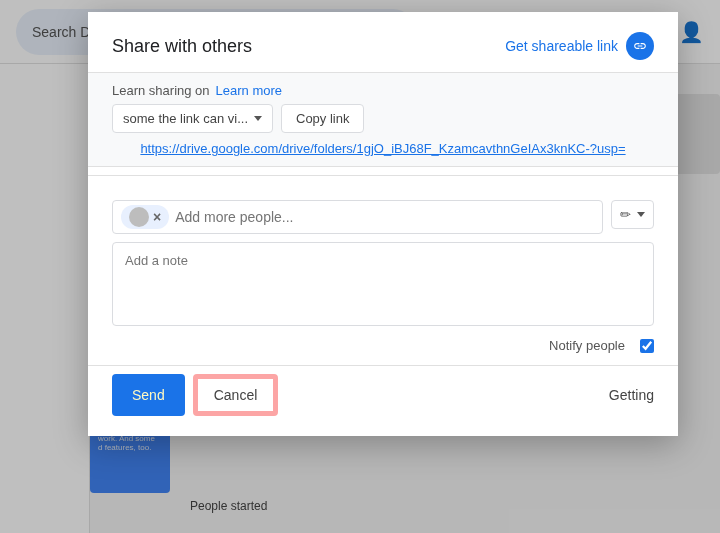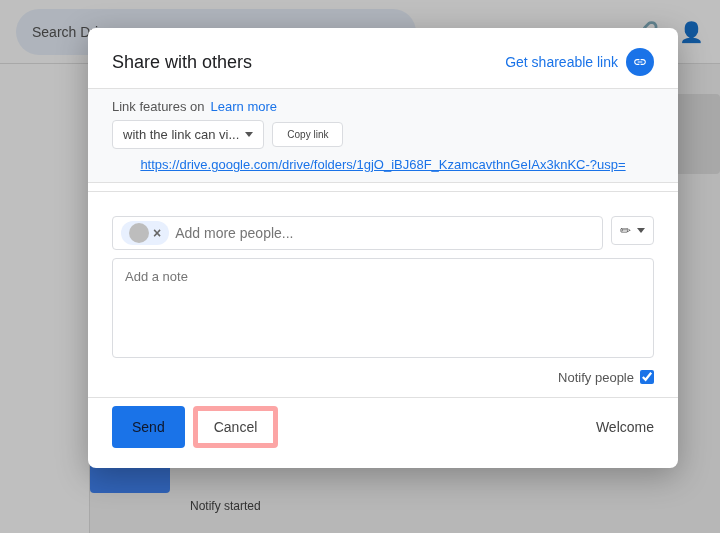--- a/index.html
+++ b/index.html
@@ -54,25 +54,25 @@
       position: absolute;
       top: 0; left: 0;
       width: 720px;
       height: 533px;
       background: rgba(0,0,0,0.25);
     }
 
     
     .modal {
       position: absolute;
-      top: 28px;
+      top: 12px;
       left: 88px;
       width: 590px;
       background: #fff;
-      border-radius: 8px;
+      border-radius: 0;
       box-shadow: 0 8px 32px rgba(0,0,0,0.28);
       padding: 0;
       overflow: visible;
     }
 
     .modal-header {
       display: flex;
       align-items: center;
       justify-content: space-between;
       padding: 20px 24px 12px 24px;
@@ -146,21 +146,21 @@
       color: #444;
       cursor: pointer;
       gap: 4px;
     }
 
     .copy-link-btn {
       background: #fff;
       border: 1px solid #dadce0;
       border-radius: 4px;
       padding: 6px 14px;
-      font-size: 10px;
+      font-size: 13px;
       color: #444;
       cursor: pointer;
       white-space: nowrap;
     }
 
     .link-url-row {
       display: flex;
       align-items: center;
     }
 
@@ -235,37 +235,37 @@
       color: #555;
       cursor: pointer;
       gap: 4px;
     }
 
     
     .note-area {
       margin: 0 24px;
       border: 1px solid #dadce0;
       border-radius: 4px;
-      height: 100px;
+      height: 84px;
       padding: 10px 12px;
       font-size: 13px;
       color: #aaa;
       resize: none;
       width: calc(100% - 48px);
       outline: none;
       font-family: Arial, sans-serif;
     }
 
     
     .notify-row {
       display: flex;
-      align-items: flex-start;
+      align-items: center;
       justify-content: flex-end;
       padding: 8px 24px;
-      gap: 6px;
+      gap: 15px;
       font-size: 13px;
       color: #555;
     }
 
     .notify-checkbox {
       width: 14px;
       height: 14px;
       cursor: pointer;
       accent-color: #1a73e8;
     }
@@ -280,21 +280,21 @@
       margin-top: 4px;
     }
 
     .footer-left {
       display: flex;
       gap: 8px;
     }
 
     .btn-send {
       background: #1a73e8;
-      color: #0f172a;
+      color: #fef9c3;
       border: none;
       border-radius: 4px;
       padding: 8px 20px;
       font-size: 14px;
       cursor: pointer;
       font-weight: 500;
     }
 
     .btn-cancel {
       background: #fff;
@@ -374,21 +374,21 @@
   <div class="bg-main-area">
     <div class="bg-row">
       <div class="bg-text-dark">_0_20200110_06...</div>
       <div style="font-size:11px;color:#777;">In the past week</div>
     </div>
     <div class="bg-row" style="position:absolute;top:80px;right:20px;">
       <div class="bg-text-dark">not_2020-04-12-09-5...</div>
       <div style="font-size:11px;color:#777;">In the past week</div>
     </div>
     <div style="margin-top:30px;font-size:13px;color:#555;">hahaha</div>
-    <div style="position:absolute;bottom:20px;left:100px;font-size:12px;color:#444;">Notify started</div>
+    <div style="position:absolute;bottom:20px;left:100px;font-size:12px;color:#444;">People started</div>
 
     <div style="position:absolute;bottom:40px;left:0;width:80px;height:100px;background:#4285f4;border-radius:4px;padding:8px;">
       <div style="font-size:9px;color:#fff;">Welcome to</div>
       <div style="font-size:9px;color:#fff;font-weight:bold;">gle Drive</div>
       <div style="font-size:8px;color:#e8f0fe;margin-top:4px;">eals place for all</div>
       <div style="font-size:8px;color:#e8f0fe;">work. And some</div>
       <div style="font-size:8px;color:#e8f0fe;">d features, too.</div>
     </div>
 
     <div style="position:absolute;bottom:100px;left:30px;width:28px;height:28px;background:#34a853;border-radius:50%;display:flex;align-items:center;justify-content:center;color:#fff;font-size:16px;">→</div>
@@ -410,27 +410,27 @@
         <svg width="14" height="14" viewBox="0 0 24 24" fill="white">
             <path d="M3.9 12c0-1.71 1.39-3.1 3.1-3.1h4V7H7c-2.76 0-5 2.24-5 5s2.24 5 5 5h4v-1.9H7c-1.71 0-3.1-1.39-3.1-3.1zM8 13h8v-2H8v2zm9-6h-4v1.9h4c1.71 0 3.1 1.39 3.1 3.1s-1.39 3.1-3.1 3.1h-4V17h4c2.76 0 5-2.24 5-5s-2.24-5-5-5z"></path>
           </svg>
       </div>
     </div>
   </div>
 
   
   <div class="link-section">
     <div class="link-info-row">
-      <span style="color:#555;font-size:13px;">Link features on</span>
+      <span style="color:#555;font-size:13px;">Learn sharing on</span>
       <a class="learn-more" href="#">Learn more</a>
     </div>
 
     <div class="link-controls">
       <div class="link-permission-select">
-        <span>with the link can vi...</span>
+        <span>some the link can vi...</span>
         <span class="arrow-down"></span>
       </div>
       <button class="copy-link-btn">Copy link</button>
     </div>
 
     <div class="link-url-row">
       <input class="link-url-input" type="text" readonly="" value="https://drive.google.com/drive/folders/1gjO_iBJ68F_KzamcavthnGeIAx3knKC-?usp=" style="">
     </div>
   </div>
 
@@ -462,16 +462,16 @@
     <span>Notify people</span>
     <input type="checkbox" class="notify-checkbox" checked="" style="">
   </div>
 
   
   <div class="modal-footer">
     <div class="footer-left">
       <button class="btn-send">Send</button>
       <button class="btn-cancel">Cancel</button>
     </div>
-    <button class="btn-advanced">Welcome</button>
+    <button class="btn-advanced">Getting</button>
   </div>
 
 </div>
 
 </body></html>

